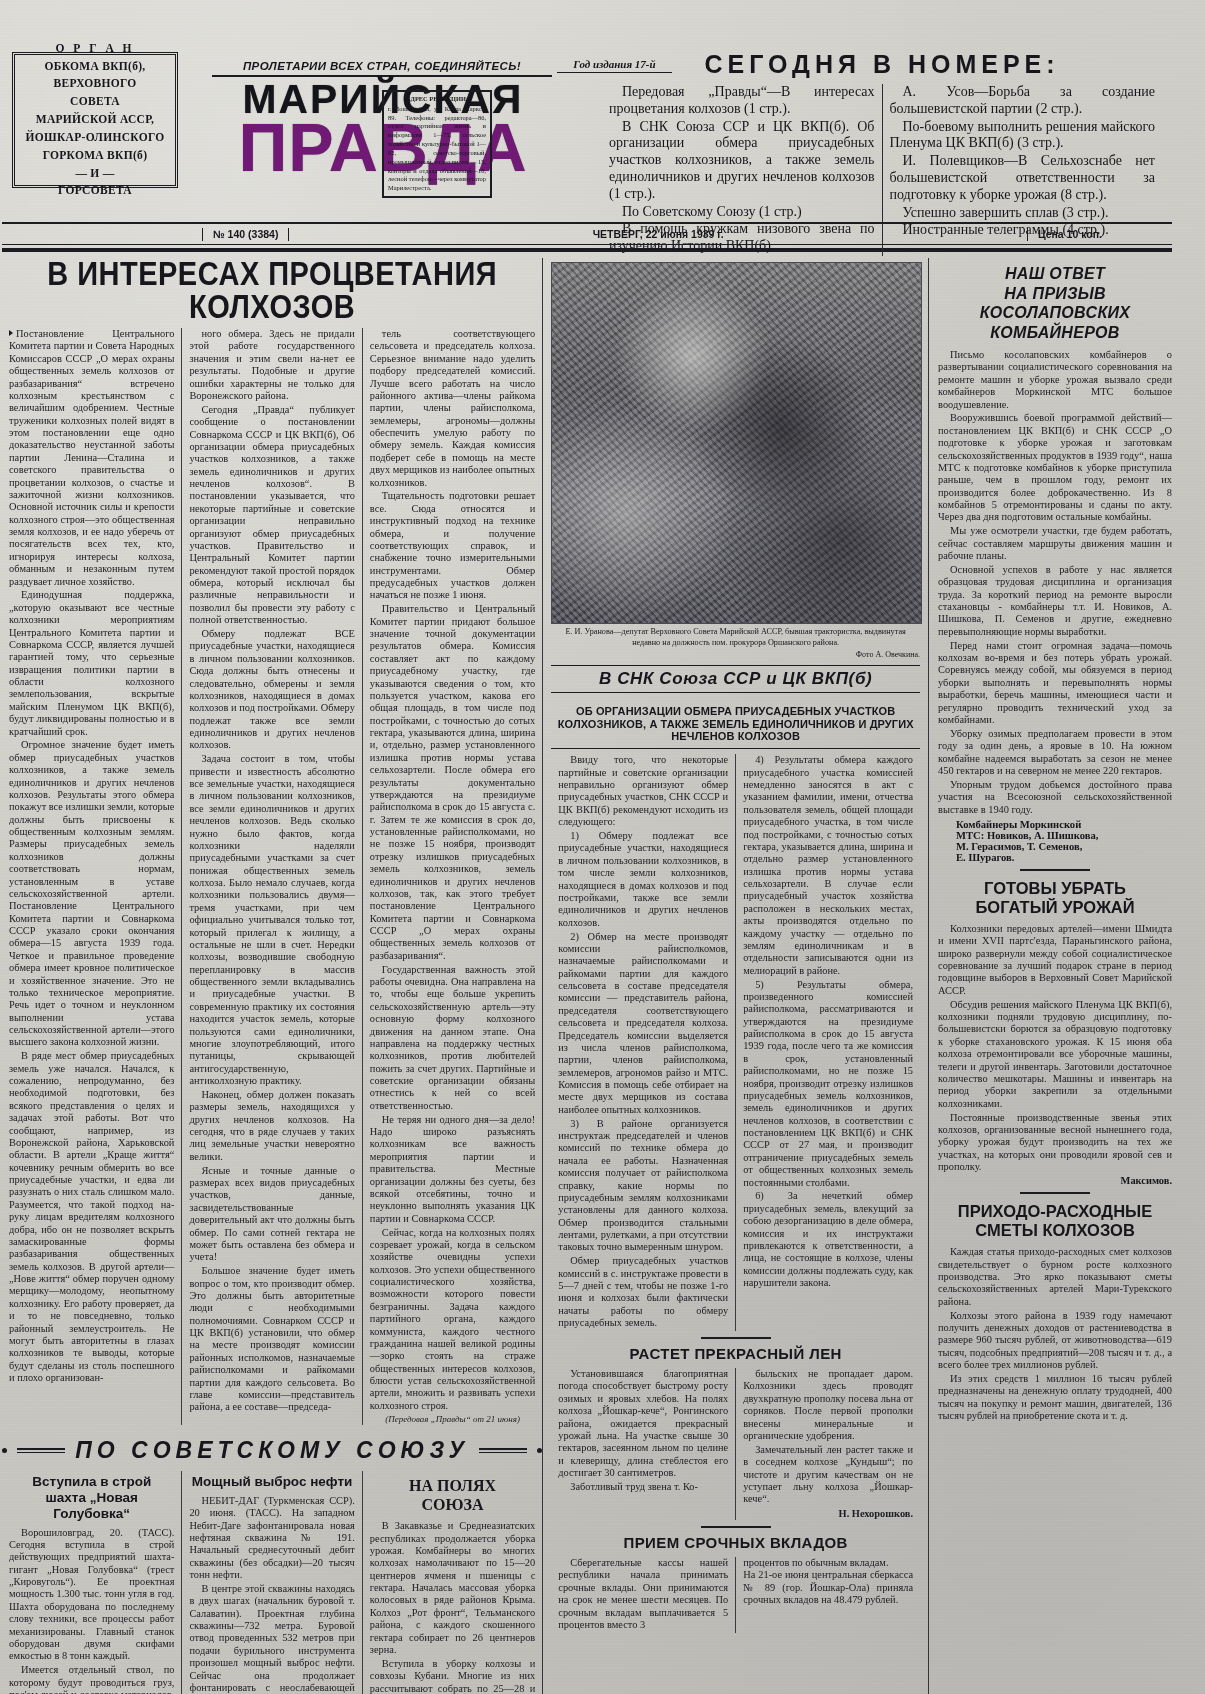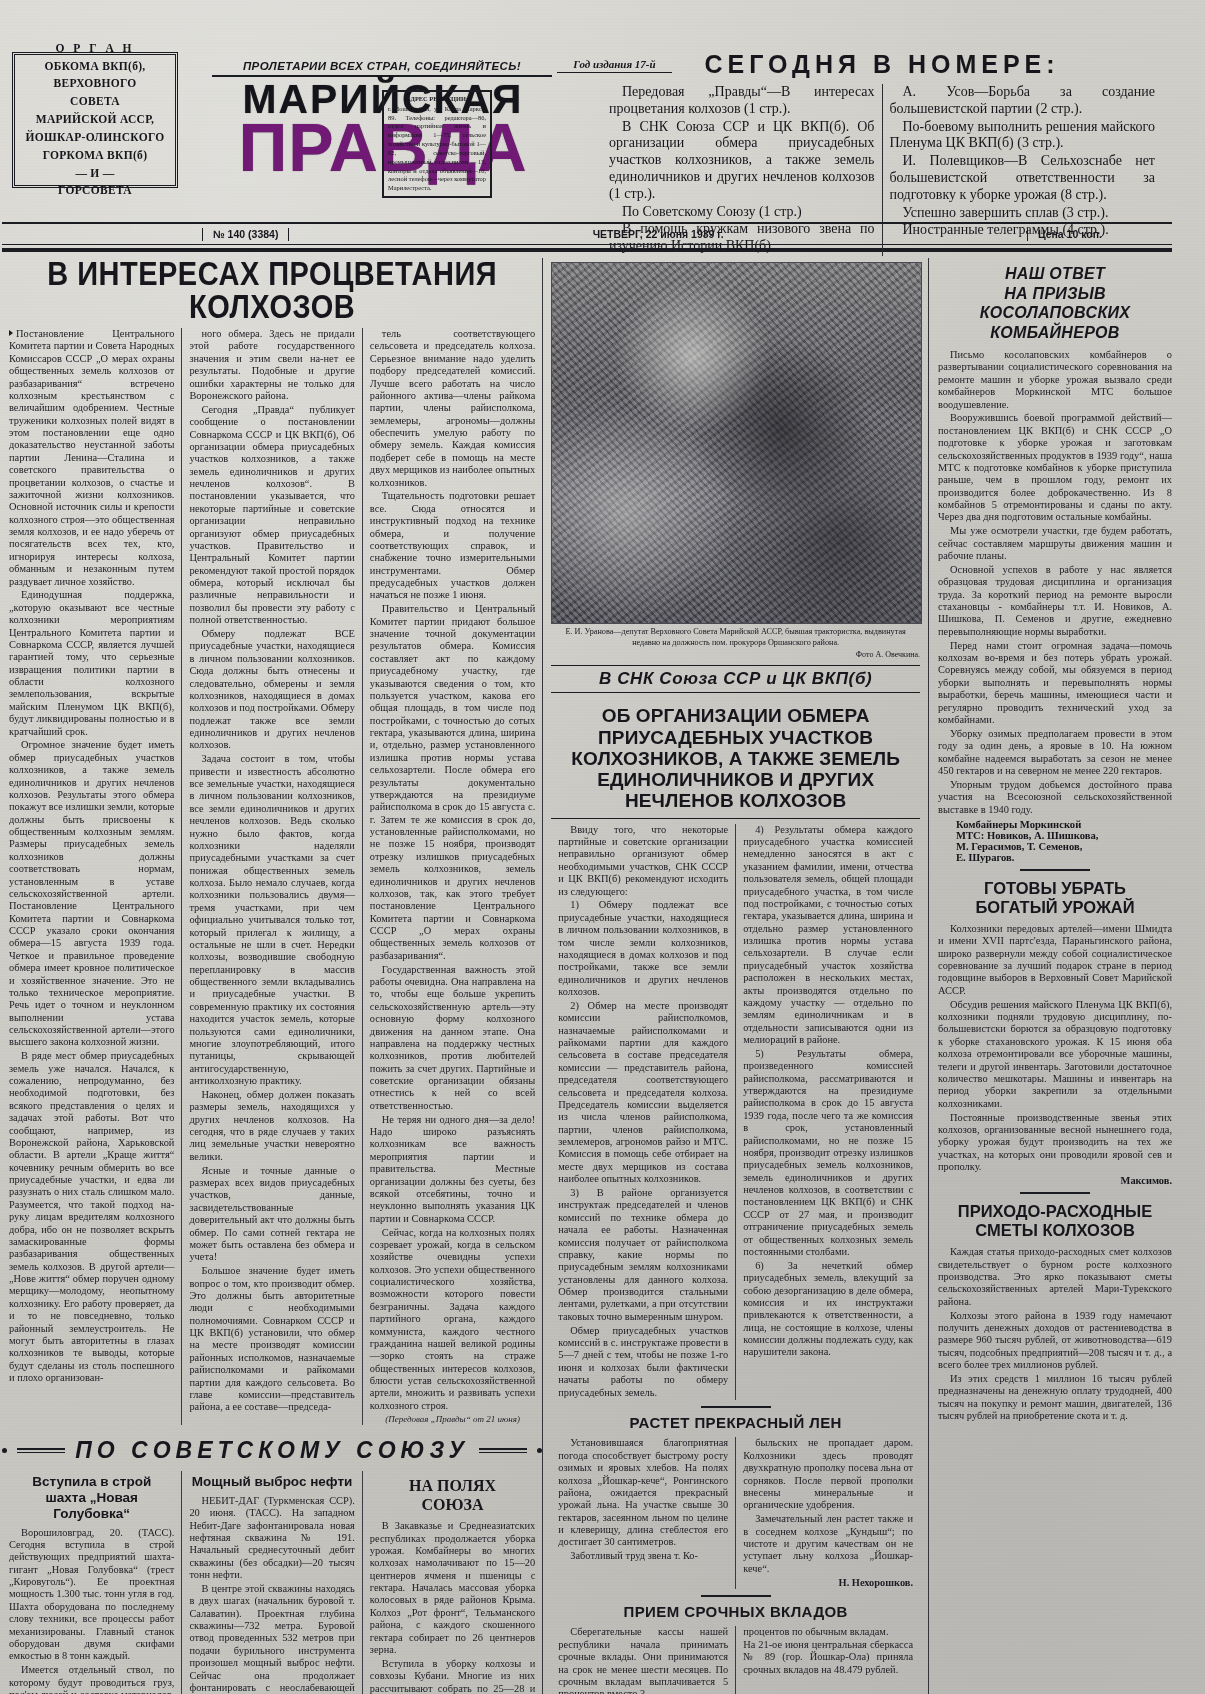--- a/index.html
+++ b/index.html
@@ -108,21 +108,21 @@
     transform:scaleY(1.12);transform-origin:center;
   }
   .hl-mid-italic{
     font-family:"Liberation Sans",sans-serif;
     font-style:italic;font-weight:bold;font-size:17px;text-align:center;
     border-top:1px solid #1b1b22;border-bottom:1px solid #1b1b22;
     padding:3px 0;margin:6px 0 5px 0;letter-spacing:.6px;
   }
   .hl-mid-main{
     font-family:"Liberation Sans",sans-serif;
-    font-size:19px;font-weight:bold;text-align:center;line-height:1.12;
+    font-size:11px;font-weight:bold;text-align:center;line-height:1.12;
     margin:12px 0 6px 0;letter-spacing:.1px;
   }
   .hl-right-italic{
     font-family:"Liberation Sans",sans-serif;
     font-style:italic;font-weight:bold;font-size:16px;text-align:center;
     line-height:1.22;margin:6px 0 7px 0;letter-spacing:.3px;
   }
   .hl-right{
     font-family:"Liberation Sans",sans-serif;
     font-size:16.5px;font-weight:bold;text-align:center;line-height:1.15;
@@ -339,21 +339,21 @@
       <div class="caption">Е. И. Уранова—депутат Верховного Совета Марийской АССР, бывшая трактористка, выдвинутая недавно на должность пом. прокурора Оршанского района.</div>
       <div class="credit">Фото А. Овечкина.</div>
 
       <div class="hl-mid-italic">В СНК Союза ССР и ЦК ВКП(б)</div>
       <div class="hl-mid-main">ОБ ОРГАНИЗАЦИИ ОБМЕРА ПРИУСАДЕБНЫХ УЧАСТКОВ КОЛХОЗНИКОВ, А ТАКЖЕ ЗЕМЕЛЬ ЕДИНОЛИЧНИКОВ И ДРУГИХ НЕЧЛЕНОВ КОЛХОЗОВ</div>
       <div class="thinrule" style="margin-bottom:5px;"></div>
 
       <div class="cols2">
         <div class="col vr">
           <div class="tx">
-            <p>Ввиду того, что некоторые партийные и советские организации неправильно организуют обмер необходимыми участков, СНК СССР и ЦК ВКП(б) рекомендуют исходить из следующего:</p>
+            <p>Ввиду того, что некоторые партийные и советские организации неправильно организуют обмер приусадебных участков, СНК СССР и ЦК ВКП(б) рекомендуют исходить из следующего:</p>
             <p>1) Обмеру подлежат все приусадебные участки, находящиеся в личном пользовании колхозников, в том числе земли колхозников, находящиеся в домах колхозов и под постройками, также все земли единоличников и других нечленов колхозов.</p>
             <p>2) Обмер на месте производят комиссии райисполкомов, назначаемые райисполкомами и райкомами партии для каждого сельсовета в составе председателя комиссии — представитель района, председателя соответствующего сельсовета и председателя колхоза. Председатель комиссии выделяется из числа членов райисполкома, партии, членов райисполкома, землемеров, агрономов райзо и МТС. Комиссия в помощь себе отбирает на месте двух мерщиков из состава наиболее опытных колхозников.</p>
             <p>3) В районе организуется инструктаж председателей и членов комиссий по технике обмера до начала ее работы. Назначенная комиссия получает от райисполкома справку, какие нормы по приусадебным землям колхозниками установлены для данного колхоза. Обмер производится стальными лентами, рулетками, а при отсутствии таковых точно вымеренным шнуром.</p>
             <p>Обмер приусадебных участков комиссий в с. инструктаже провести в 5—7 дней с тем, чтобы не позже 1-го июня и колхозах были фактически начаты работы по обмеру приусадебных земель.</p>
           </div>
         </div>
         <div class="col">
           <div class="tx">
             <p>4) Результаты обмера каждого приусадебного участка комиссией немедленно заносятся в акт с указанием фамилии, имени, отчества пользователя земель, общей площади приусадебного участка, в том числе под постройками, с точностью сотых гектара, указывается длина, ширина и отдельно размер установленного излишка против нормы устава сельхозартели. В случае если приусадебный участок хозяйства расположен в нескольких местах, акты производятся отдельно по каждому участку — отдельно по землям единоличникам и в отдельности записываются одни из мелиораций в районе.</p>
             <p>5) Результаты обмера, произведенного комиссией райисполкома, рассматриваются и утверждаются на президиуме райисполкома в срок до 15 августа 1939 года, после чего та же комиссия в срок, установленный райисполкомами, но не позже 15 ноября, производит отрезку излишков приусадебных земель колхозников, земель единоличников и других нечленов колхозов, в соответствии с постановлением ЦК ВКП(б) и СНК СССР от 27 мая, и производит отграничение приусадебных земель от общественных колхозных земель постоянными столбами.</p>

